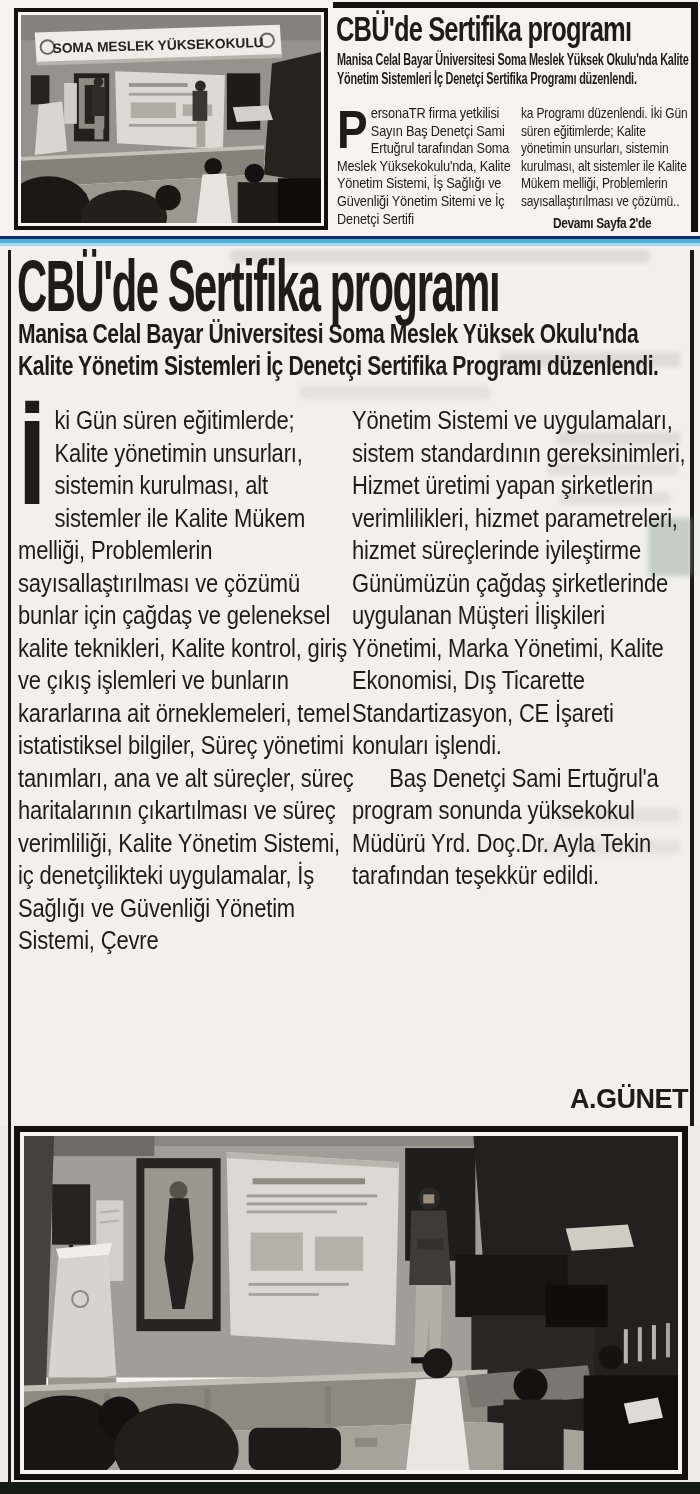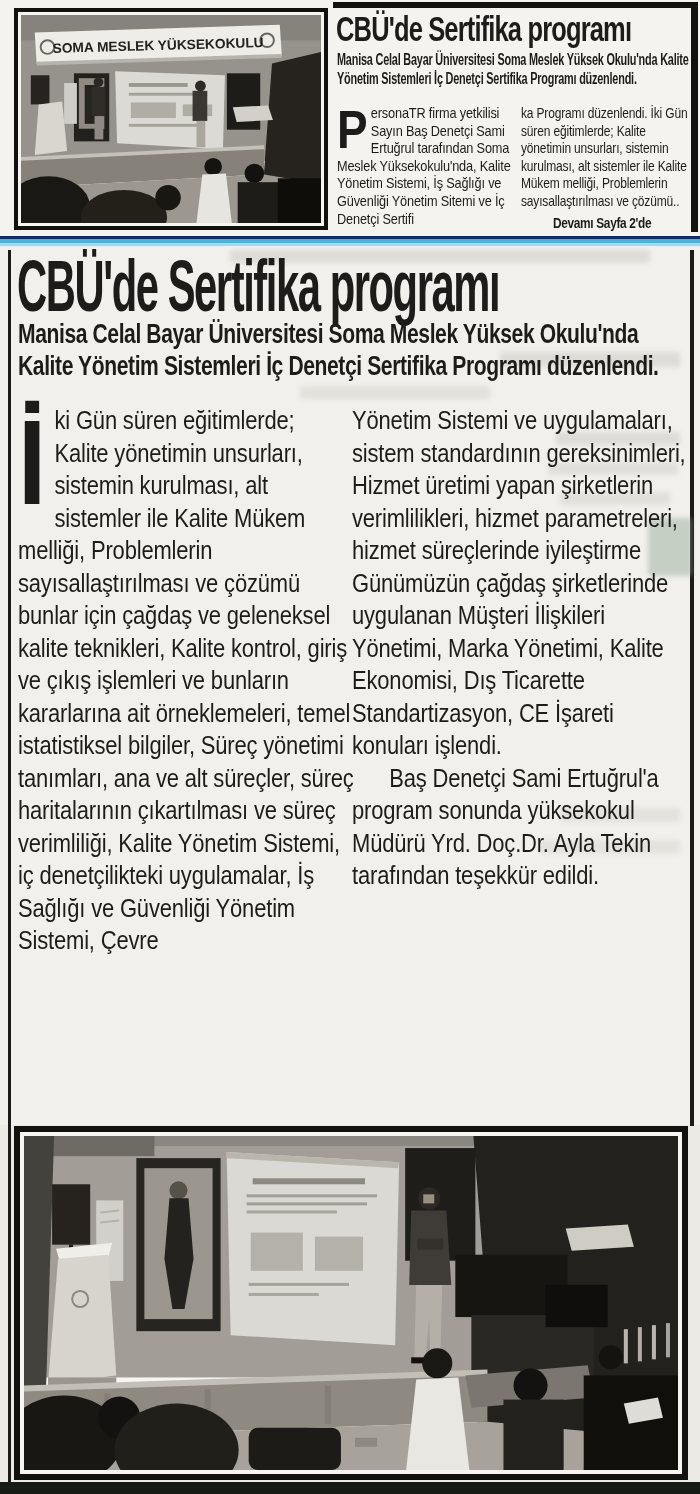--- a/index.html
+++ b/index.html
@@ -155,20 +155,21 @@
   <div class="abs" id="main-headline">CBÜ'de Sertifika programı</div>
   <div class="abs" id="main-subtitle">Manisa Celal Bayar Üniversitesi Soma Meslek Yüksek Okulu'nda Kalite Yönetim Sistemleri İç Denetçi Sertifika Programı düzenlendi.</div>
 
   <div class="abs main-col" id="main-col1">
     <span class="dropcap-lg">İ</span><span>ki Gün süren eğitimlerde; Kalite yönetimin unsurları, sistemin kurulması, alt sistemler ile Kalite Mükem melliği, Problemlerin sayısallaştırılması ve çözümü bunlar için çağdaş ve geleneksel kalite teknikleri, Kalite kontrol, giriş ve çıkış işlemleri ve bunların kararlarına ait örneklemeleri, temel istatistiksel bilgiler, Süreç yönetimi tanımları, ana ve alt süreçler, süreç haritalarının çıkartılması ve süreç verimliliği,  Kalite Yönetim Sistemi, iç denetçilikteki uygulamalar, İş Sağlığı ve Güvenliği Yönetim Sistemi, Çevre</span>
   </div>
   <div class="abs main-col" id="main-col2">
     <p class="p1">Yönetim Sistemi ve uygulamaları, sistem standardının gereksinimleri, Hizmet üretimi yapan şirketlerin verimlilikleri, hizmet parametreleri, hizmet süreçlerinde iyileştirme Günümüzün çağdaş şirketlerinde uygulanan Müşteri İlişkileri Yönetimi, Marka Yönetimi, Kalite Ekonomisi, Dış Ticarette Standartizasyon, CE İşareti konuları işlendi.</p>
     <p class="p2">Baş Denetçi Sami Ertuğrul'a program sonunda yüksekokul Müdürü Yrd. Doç.Dr. Ayla Tekin tarafından teşekkür edildi.</p>
   </div>
+  <div class="abs" id="byline">A.GÜNET</div>
 
   <div class="abs" id="bottom-photo-frame">
     <svg viewBox="0 0 652 332" preserveAspectRatio="none">
       <rect x="0" y="0" width="652" height="240" fill="#a29e97"></rect>
       <rect x="0" y="0" width="652" height="10" fill="#8a8780"></rect>
       <rect x="0" y="0" width="130" height="20" fill="#6e6b65"></rect>
       <polygon points="0,0 30,0 22,250 0,262" fill="#44423c"></polygon>
       <polygon points="448,0 652,0 652,332 448,332 462,180" fill="#23211d"></polygon>
       <g>
         <rect x="112" y="22" width="84" height="172" fill="#262522"></rect>

